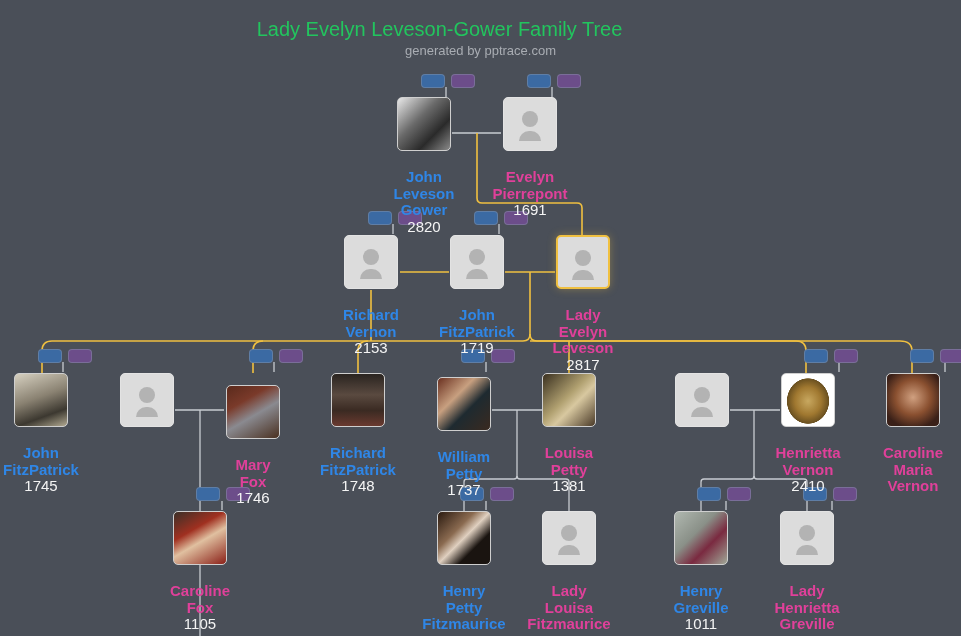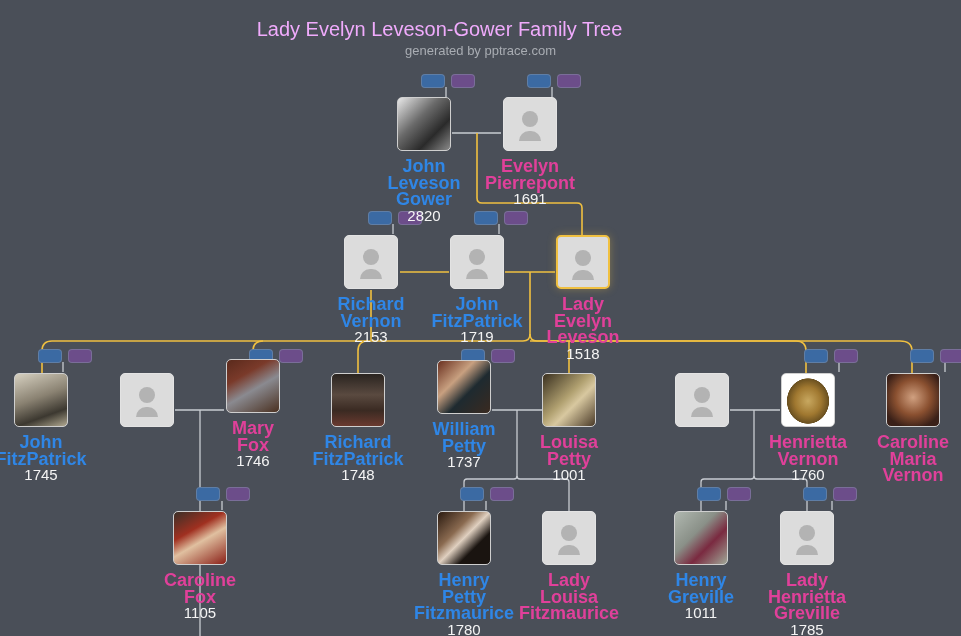--- a/index.html
+++ b/index.html
@@ -4,21 +4,21 @@
 <style>
   html, body { margin: 0; padding: 0; }
   body {
     width: 961px; height: 636px; overflow: hidden;
     background: #4a4f58;
     font-family: "Liberation Sans", sans-serif;
     position: relative;
   }
   .title {
     position: absolute; left: 0; width: 879px; top: 18px;
-    text-align: center; color: #f0abfc; font-size: 20px;
+    text-align: center; color: #22c55e; font-size: 20px;
   }
   .subtitle {
     position: absolute; left: 0; width: 961px; top: 43px;
     text-align: center; color: #a9adb3; font-size: 13px;
   }
   svg.lines { position: absolute; left: 0; top: 0; }
   .person {
     position: absolute; width: 110px; text-align: center;
   }
   .photo {
@@ -29,21 +29,21 @@
   .photo.placeholder { background: #dcdcdc; border-color: #e3e3e3; }
   .photo.selected { border: 2px solid #f0c040; box-shadow: 0 0 8px rgba(240,192,64,0.35); }
   .photo .head {
     position: absolute; left: 50%; top: 13px; width: 16px; height: 16px;
     margin-left: -8px; border-radius: 50%; background: #b3b3b3;
   }
   .photo .shoulders {
     position: absolute; left: 50%; top: 33px; width: 22px; height: 10px;
     margin-left: -11px; border-radius: 11px 11px 0 0; background: #b3b3b3;
   }
-  .name { font-weight: bold; font-size: 18px; line-height: 16.5px; margin-top: 7px; }
+  .name { font-weight: bold; font-size: 15px; line-height: 16.5px; margin-top: 18px; }
   .male .name { color: #2f86e6; }
   .female .name { color: #e0409a; }
   .year { color: #f4f4f4; font-size: 15px; line-height: 16px; }
   .tag {
     position: absolute; width: 22px; height: 12px; border-radius: 4px;
     border: 1px solid rgba(140,150,170,0.45);
   }
   .tag.blue { background: #3b6aa3; }
   .tag.purple { background: #6c4d8a; }
 </style>
@@ -157,64 +157,64 @@
     </div>
   <div class="name">John<br>FitzPatrick</div>
   <div class="year">1719</div>
 </div>
 <div class="person female" style="left:528px;top:235px">
   <div class="photo placeholder selected">
       <div class="head"></div>
       <div class="shoulders"></div>
     </div>
   <div class="name">Lady<br>Evelyn<br>Leveson</div>
-  <div class="year">1518</div>
+  <div class="year">2817</div>
 </div>
 
 <div class="person male" style="left:-14px;top:373px">
   <div class="photo" style="background:linear-gradient(160deg,#d6d0c0,#8a8272 45%,#3c3830 75%,#b0a890)"></div>
   <div class="name">John<br>FitzPatrick</div>
   <div class="year">1745</div>
 </div>
 <div class="person" style="left:92px;top:373px">
   <div class="photo placeholder">
       <div class="head"></div>
       <div class="shoulders"></div>
     </div>
 </div>
-<div class="person female" style="left:198px;top:359px">
+<div class="person female" style="left:198px;top:385px">
   <div class="photo" style="background:linear-gradient(150deg,#5a2a1c,#7a3a2a 30%,#8a8a90 55%,#4a3020)"></div>
   <div class="name">Mary<br>Fox</div>
   <div class="year">1746</div>
 </div>
 <div class="person male" style="left:303px;top:373px">
   <div class="photo" style="background:linear-gradient(180deg,#2a2420,#5a4a40 40%,#3a2a22 70%,#6a3a30)"></div>
   <div class="name">Richard<br>FitzPatrick</div>
   <div class="year">1748</div>
 </div>
-<div class="person male" style="left:409px;top:360px">
+<div class="person male" style="left:409px;top:377px">
   <div class="photo" style="background:linear-gradient(135deg,#6a3020,#c8a080 35%,#1e2a30 60%,#3a2a20)"></div>
   <div class="name">William<br>Petty</div>
   <div class="year">1737</div>
 </div>
 <div class="person female" style="left:514px;top:373px">
   <div class="photo" style="background:linear-gradient(135deg,#3a3020,#b0a070 45%,#d8c8a0 60%,#4a3a28)"></div>
   <div class="name">Louisa<br>Petty</div>
-  <div class="year">1001</div>
+  <div class="year">1381</div>
 </div>
 <div class="person" style="left:647px;top:373px">
   <div class="photo placeholder">
       <div class="head"></div>
       <div class="shoulders"></div>
     </div>
 </div>
 <div class="person female" style="left:753px;top:373px">
   <div class="photo" style="background:radial-gradient(ellipse 26px 28px at 50% 52%,#c8a860,#a07830 50%,#6a5020 80%,#ffffff 82%)"></div>
   <div class="name">Henrietta<br>Vernon</div>
-  <div class="year">1760</div>
+  <div class="year">2410</div>
 </div>
 <div class="person female" style="left:858px;top:373px">
   <div class="photo" style="background:radial-gradient(circle at 50% 45%,#d0a080,#8a5030 45%,#3a2018 80%)"></div>
   <div class="name">Caroline<br>Maria<br>Vernon</div>
 </div>
 
 <div class="person female" style="left:145px;top:511px">
   <div class="photo" style="background:linear-gradient(150deg,#3a3028,#a03020 35%,#e0c0a0 55%,#8a2018)"></div>
   <div class="name">Caroline<br>Fox</div>
   <div class="year">1105</div>

